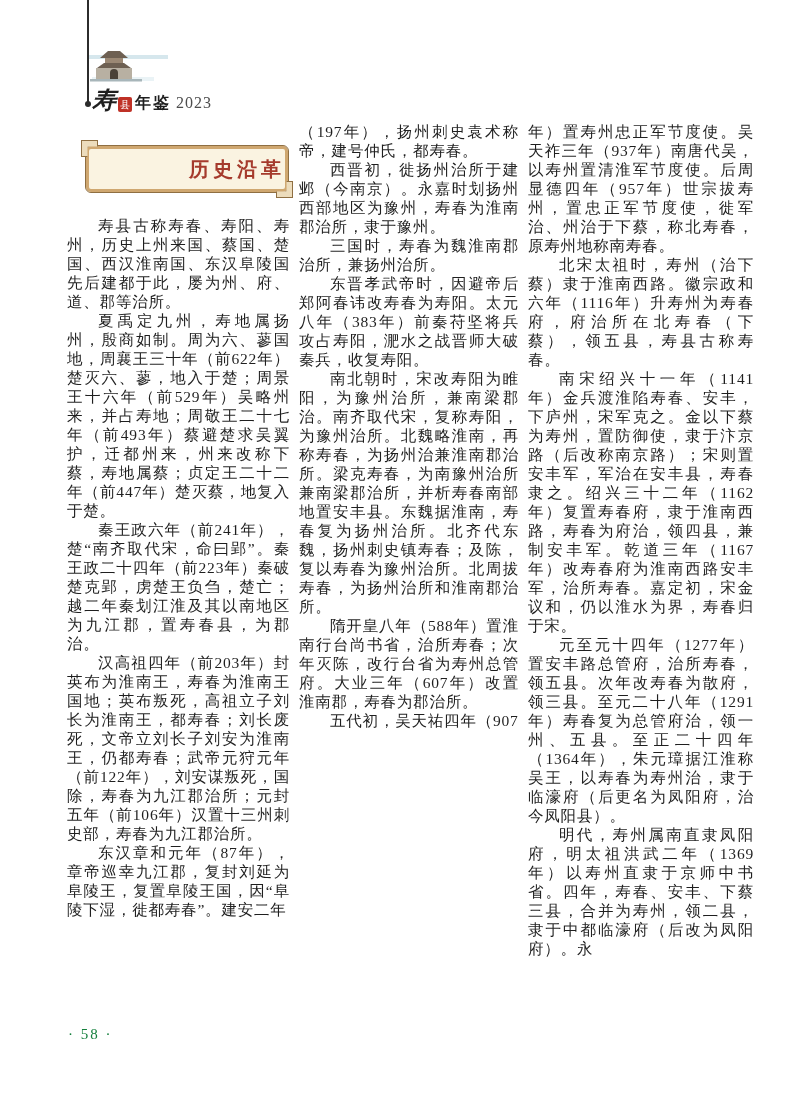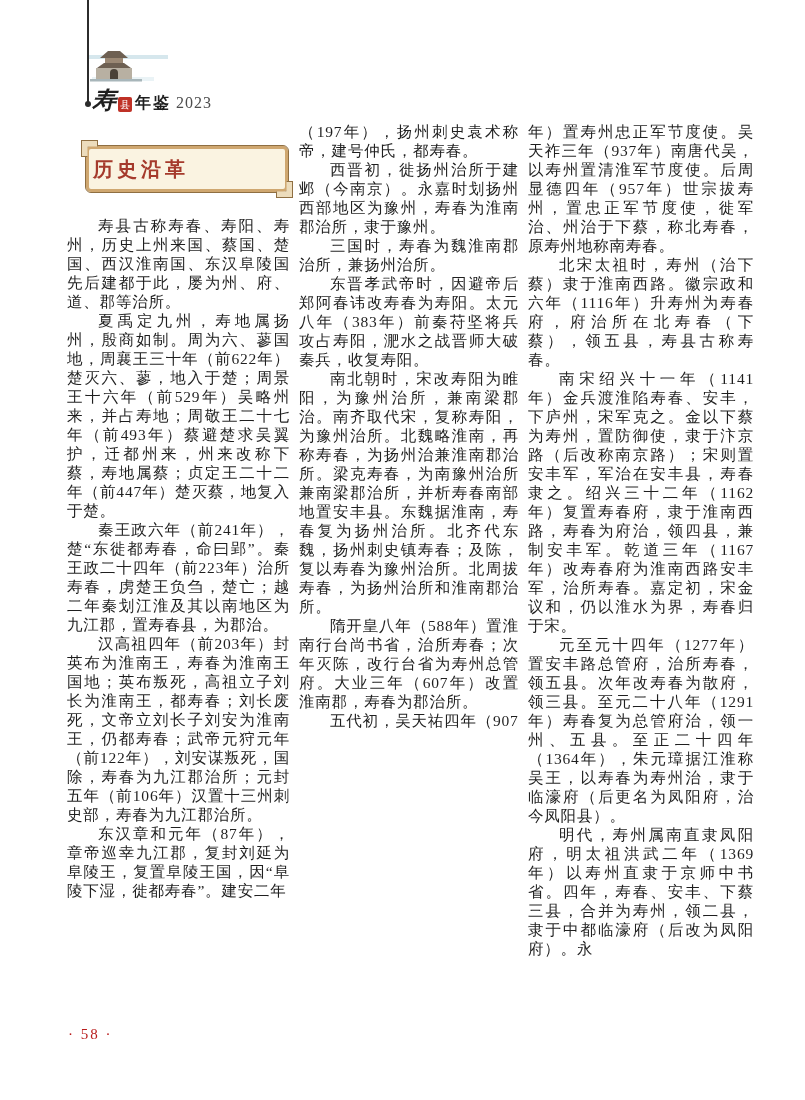--- a/index.html
+++ b/index.html
@@ -38,21 +38,21 @@
   .logo-yj { font-size:16px; font-weight:bold; letter-spacing:2px; }
   .logo-year { font-size:16px; color:#4d4d4d; margin-left:5px; letter-spacing:1px; }
   
   .title-box {
     position:absolute; left:86px; top:146px;
     width:196px; height:40px;
     background:#faf3e1;
     border:3px solid #cfa770;
     outline:1px solid #8f6f42;
     border-radius:5px;
-    display:flex; align-items:center; justify-content:flex-start;
+    display:flex; align-items:center; justify-content:flex-end;
   }
   .title-box h1 {
     margin:0; font-size:20px; font-weight:bold;
     color:#a53a2c; letter-spacing:4px; padding-left:4px;
   }
   .corner-tl, .corner-br {
     position:absolute; width:15px; height:15px;
     background:#ecdcbc; border:1px solid #8f6f42;
   }
   .corner-tl {
@@ -71,21 +71,21 @@
     letter-spacing:0.8px;
     text-align:justify;
   }
   .col p.indent { text-indent:2em; }
   .col1 { left:67px;  top:216px; width:223px; }
   .col2 { left:299px; top:122px; width:220px; }
   .col3 { left:528px; top:122px; width:226px; }
   
   .pageno {
     position:absolute; left:68px; top:1026px;
-    font-size:15px; letter-spacing:2px; color:#b91c1c;
+    font-size:15px; letter-spacing:2px; color:#15803d;
   }
 </style>
 </head>
 <body>
 
 <div class="page">
 
   <div class="vrule"></div>
   <div class="vrule-dot"></div>
 
@@ -109,21 +109,21 @@
 
   <div class="title-box">
     <span class="corner-tl"></span>
     <span class="corner-br"></span>
     <h1>历史沿革</h1>
   </div>
 
   <div class="col col1">
     <p class="indent">寿县古称寿春、寿阳、寿州，历史上州来国、蔡国、楚国、西汉淮南国、东汉阜陵国先后建都于此，屡为州、府、道、郡等治所。</p>
     <p class="indent">夏禹定九州，寿地属扬州，殷商如制。周为六、蓼国地，周襄王三十年（前622年）楚灭六、蓼，地入于楚；周景王十六年（前529年）吴略州来，并占寿地；周敬王二十七年（前493年）蔡避楚求吴翼护，迁都州来，州来改称下蔡，寿地属蔡；贞定王二十二年（前447年）楚灭蔡，地复入于楚。</p>
-    <p class="indent">秦王政六年（前241年），楚“东徙都寿春，命曰郢”。秦王政二十四年（前223年）治所寿春，虏楚王负刍，楚亡；越二年秦划江淮及其以南地区为九江郡，置寿春县，为郡治。</p>
+    <p class="indent">秦王政六年（前241年），楚“南齐取代宋，命曰郢”。秦王政二十四年（前223年）秦破楚克郢，虏楚王负刍，楚亡；越二年秦划江淮及其以南地区为九江郡，置寿春县，为郡治。</p>
     <p class="indent">汉高祖四年（前203年）封英布为淮南王，寿春为淮南王国地；英布叛死，高祖立子刘长为淮南王，都寿春；刘长废死，文帝立刘长子刘安为淮南王，仍都寿春；武帝元狩元年（前122年），刘安谋叛死，国除，寿春为九江郡治所；元封五年（前106年）汉置十三州刺史部，寿春为九江郡治所。</p>
     <p class="indent">东汉章和元年（87年），章帝巡幸九江郡，复封刘延为阜陵王，复置阜陵王国，因“阜陵下湿，徙都寿春”。建安二年</p>
   </div>
 
   <div class="col col2">
     <p>（197年），扬州刺史袁术称帝，建号仲氏，都寿春。</p>
     <p class="indent">西晋初，徙扬州治所于建邺（今南京）。永嘉时划扬州西部地区为豫州，寿春为淮南郡治所，隶于豫州。</p>
     <p class="indent">三国时，寿春为魏淮南郡治所，兼扬州治所。</p>
     <p class="indent">东晋孝武帝时，因避帝后郑阿春讳改寿春为寿阳。太元八年（383年）前秦苻坚将兵攻占寿阳，淝水之战晋师大破秦兵，收复寿阳。</p>
     <p class="indent">南北朝时，宋改寿阳为睢阳，为豫州治所，兼南梁郡治。南齐取代宋，复称寿阳，为豫州治所。北魏略淮南，再称寿春，为扬州治兼淮南郡治所。梁克寿春，为南豫州治所兼南梁郡治所，并析寿春南部地置安丰县。东魏据淮南，寿春复为扬州治所。北齐代东魏，扬州刺史镇寿春；及陈，复以寿春为豫州治所。北周拔寿春，为扬州治所和淮南郡治所。</p>

